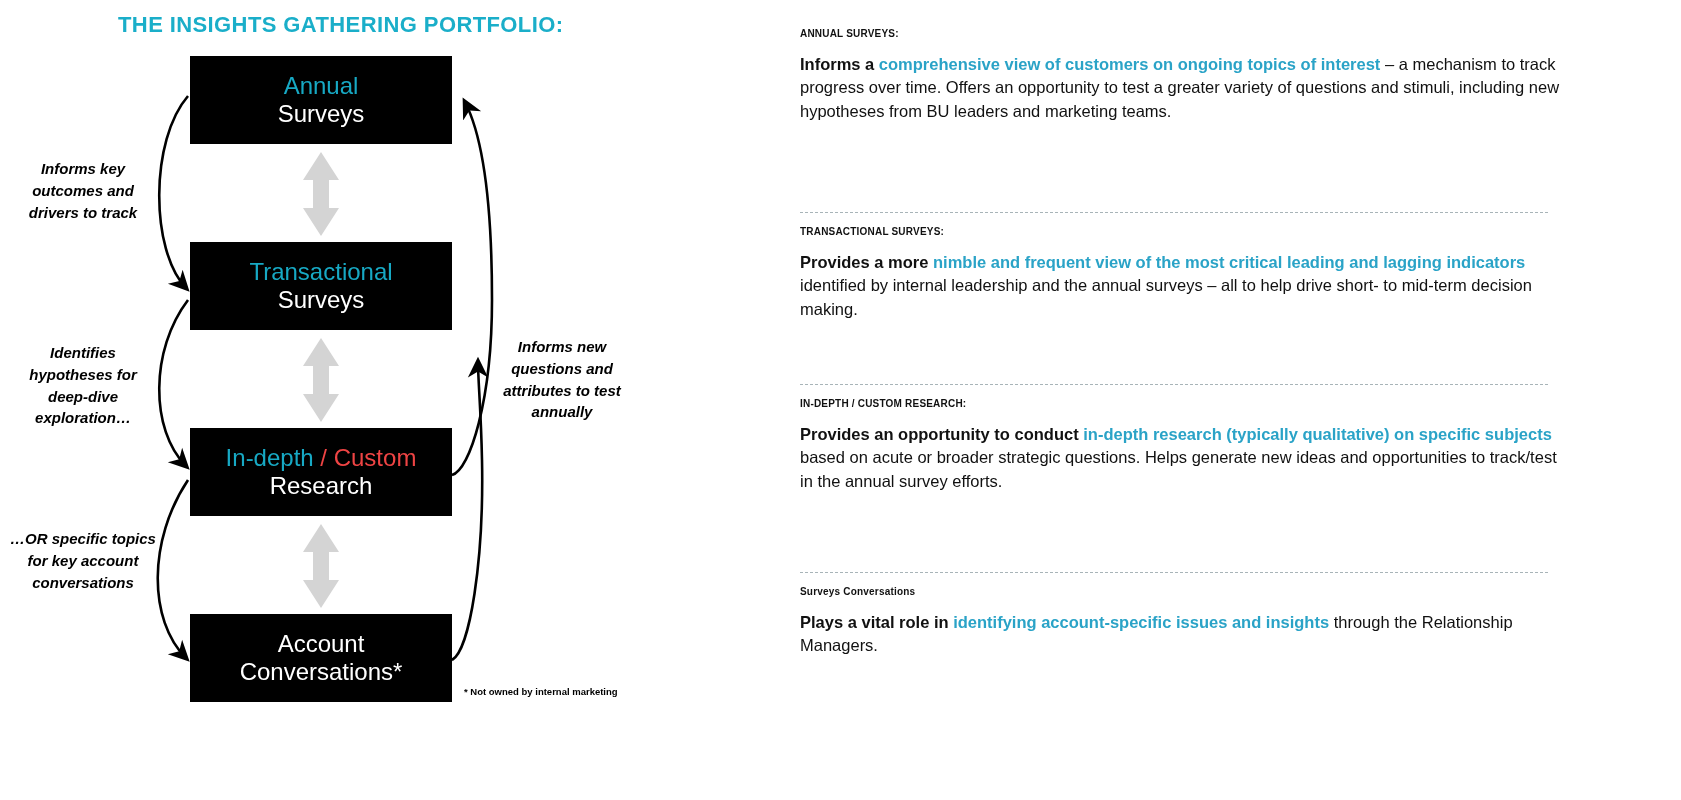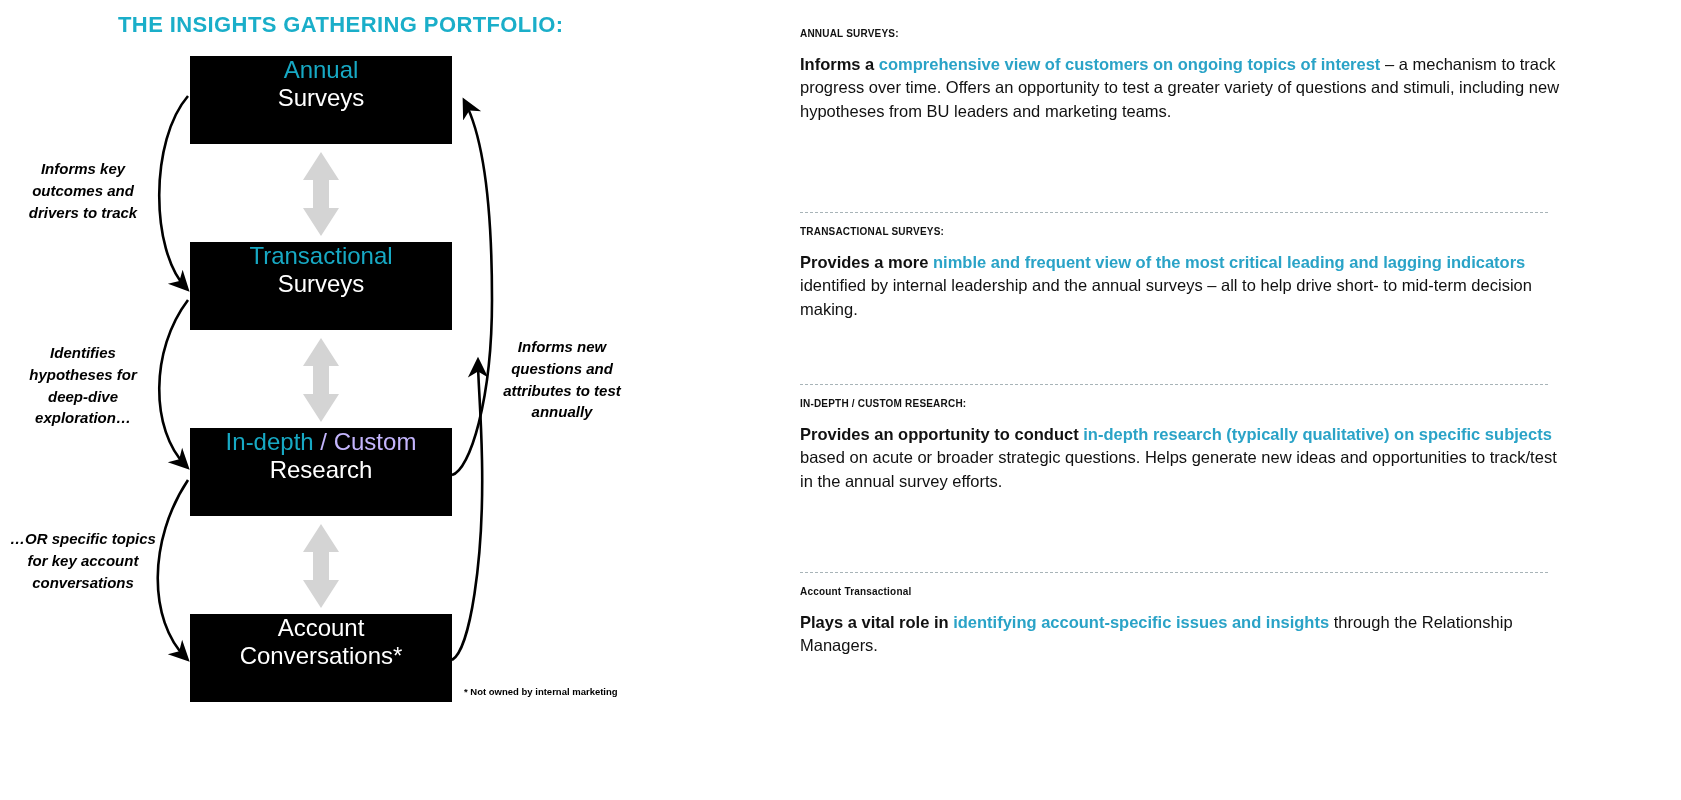--- a/index.html
+++ b/index.html
@@ -8,24 +8,24 @@
 
   
   #diagram{position:absolute;left:0;top:0;width:700px;height:800px;}
 
   #diagram-title{position:absolute;left:118px;top:12px;
       font-size:22px;font-weight:bold;letter-spacing:.4px;
       color:#1aaec9;white-space:nowrap;}
 
   .node-box{position:absolute;left:190px;width:262px;height:88px;
       background:#000;display:flex;flex-direction:column;
-      align-items:center;line-height:1.18;}
+      align-items:center;justify-content:center;line-height:1.18;}
   .node-line1{font-size:24px;color:#17a9c4;}
   .node-line2{font-size:24px;color:#fff;}
-  .node-line1 .white{color:#c4b5fd;}
+  .node-line1 .white{color:#ef4444;}
 
   #box-annual{top:56px;}
   #box-transactional{top:242px;}
   #box-indepth{top:428px;}
   #box-account{top:614px;}
 
   
   .dbl-arrow{position:absolute;left:299px;width:44px;height:88px;}
   #arrow-1{top:150px;}
   #arrow-2{top:336px;}
@@ -144,16 +144,16 @@
     <p class="note-heading">TRANSACTIONAL SURVEYS:</p>
     <p class="note-body"><b>Provides a more </b><span class="hl">nimble and frequent view of the most critical leading and lagging indicators</span><span> identified by internal leadership and the annual surveys – all to help drive short- to mid-term decision making.</span></p>
   </div>
 
   <div class="note-block" id="note-indepth">
     <p class="note-heading">IN-DEPTH / CUSTOM RESEARCH:</p>
     <p class="note-body"><b>Provides an opportunity to conduct </b><span class="hl">in-depth research (typically qualitative) on specific subjects</span><span> based on acute or broader strategic questions. Helps generate new ideas and opportunities to track/test in the annual survey efforts.</span></p>
   </div>
 
   <div class="note-block" id="note-account">
-    <p class="note-heading">Account Transactional</p>
+    <p class="note-heading">Surveys Conversations</p>
     <p class="note-body"><b>Plays a vital role in </b><span class="hl">identifying account-specific issues and insights</span><span> through the Relationship Managers.</span></p>
   </div>
 </div>
 
 </body></html>

